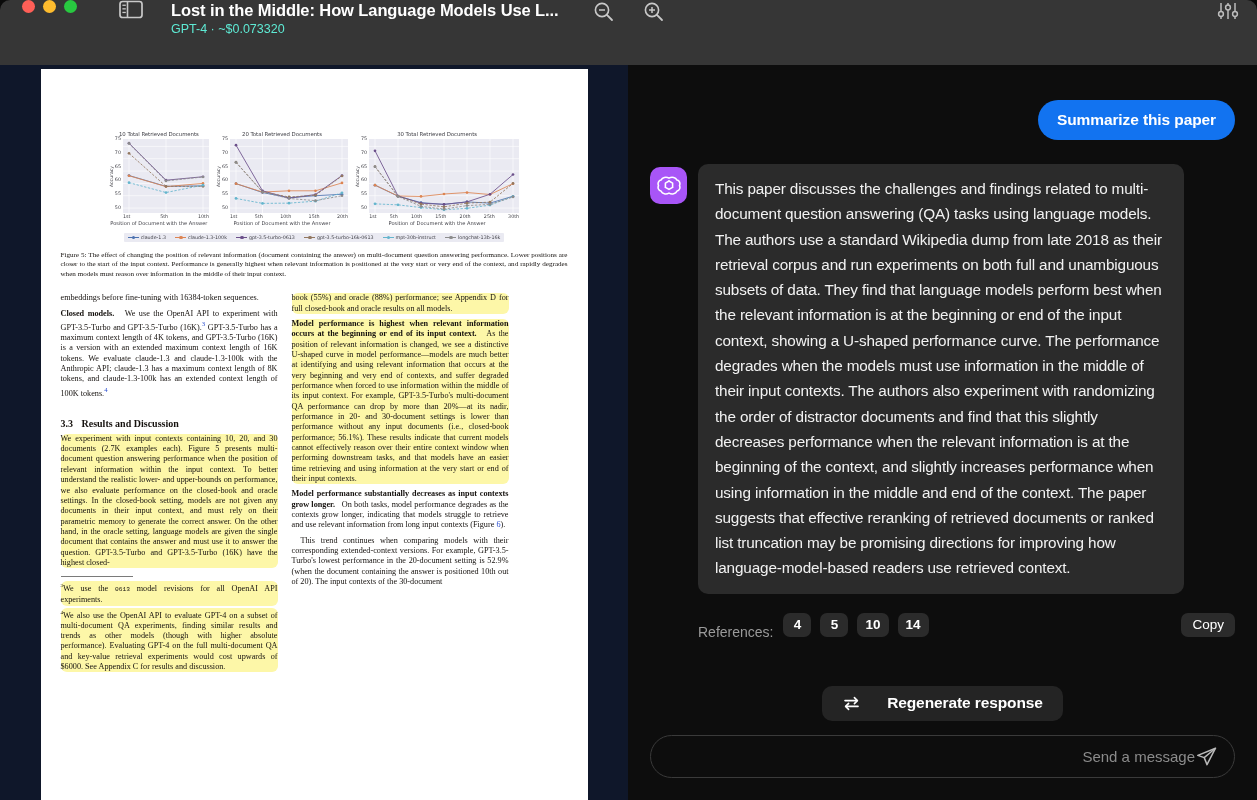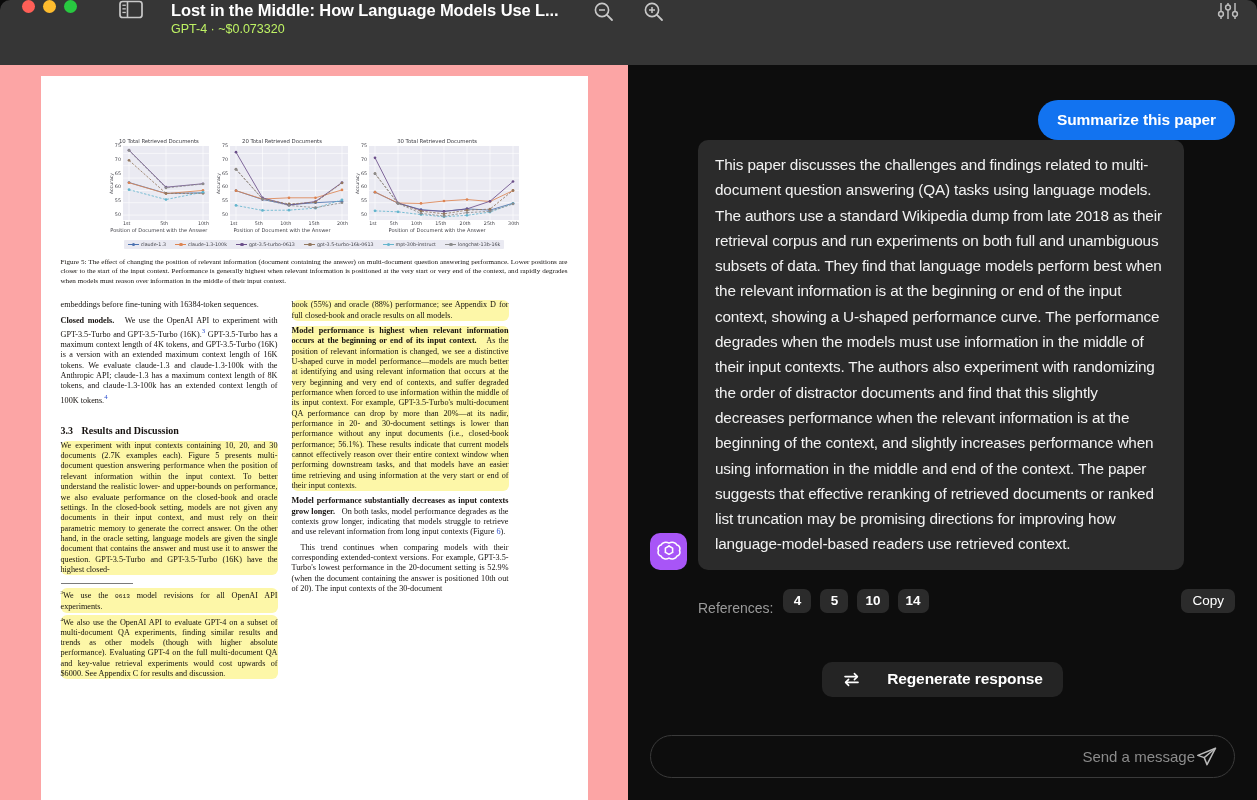--- a/index.html
+++ b/index.html
@@ -37,37 +37,37 @@
     width: 24px; height: 19px;
     display: flex; align-items: center; justify-content: center;
   }
   .title-block { margin-left: 28px; display: flex; flex-direction: column; justify-content: center; }
   .win-title {
     color: #ffffff; font-size: 16.5px; font-weight: bold;
     letter-spacing: -0.1px; line-height: 20px;
     white-space: nowrap;
   }
   .win-sub {
-    color: #bef264; font-size: 12.5px; line-height: 17px; margin-top: 1px;
+    color: #5eead4; font-size: 12.5px; line-height: 17px; margin-top: 1px;
     white-space: nowrap;
   }
   .zoom-btns { display: flex; align-items: center; gap: 28px; margin-left: 34px; }
   .iconbtn { width: 22px; height: 22px; display:flex; align-items:center; justify-content:center; }
   .titlebar-right { margin-left: auto; display: flex; align-items: center; }
 
   
   .body { flex: 1; display: flex; min-height: 0; }
 
   
   .pdf-pane {
     width: 628px; min-width: 628px;
-    background: #fca5a5;
+    background: #0f172a;
     overflow: hidden;
     display: flex; justify-content: center;
-    padding-top: 11px;
+    padding-top: 4px;
     position: relative;
   }
   .page {
     width: 547px;
     margin-top: 0;
     background: #ffffff;
     padding: 10px 20px 0 20px;
     color: #111;
     font-family: "Liberation Serif", serif;
   }
@@ -167,21 +167,21 @@
   .user-row { display: flex; justify-content: flex-end; }
   .user-bubble {
     background: #1273f0;
     color: #fff;
     font-size: 15.5px; font-weight: bold;
     padding: 11px 19px;
     border-radius: 20px;
     letter-spacing: -0.1px;
   }
 
-  .bot-row { display: flex; gap: 11px; align-items: flex-end; }
+  .bot-row { display: flex; gap: 11px; margin-top: 24px; align-items: flex-start; }
   .avatar {
     width: 37px; height: 37px; min-width: 37px;
     border-radius: 10px;
     background: #a855f7;
     display: flex; align-items: center; justify-content: center;
     margin-top: 3px;
   }
   .bot-bubble {
     background: #2b2b2b;
     border-radius: 10px;

